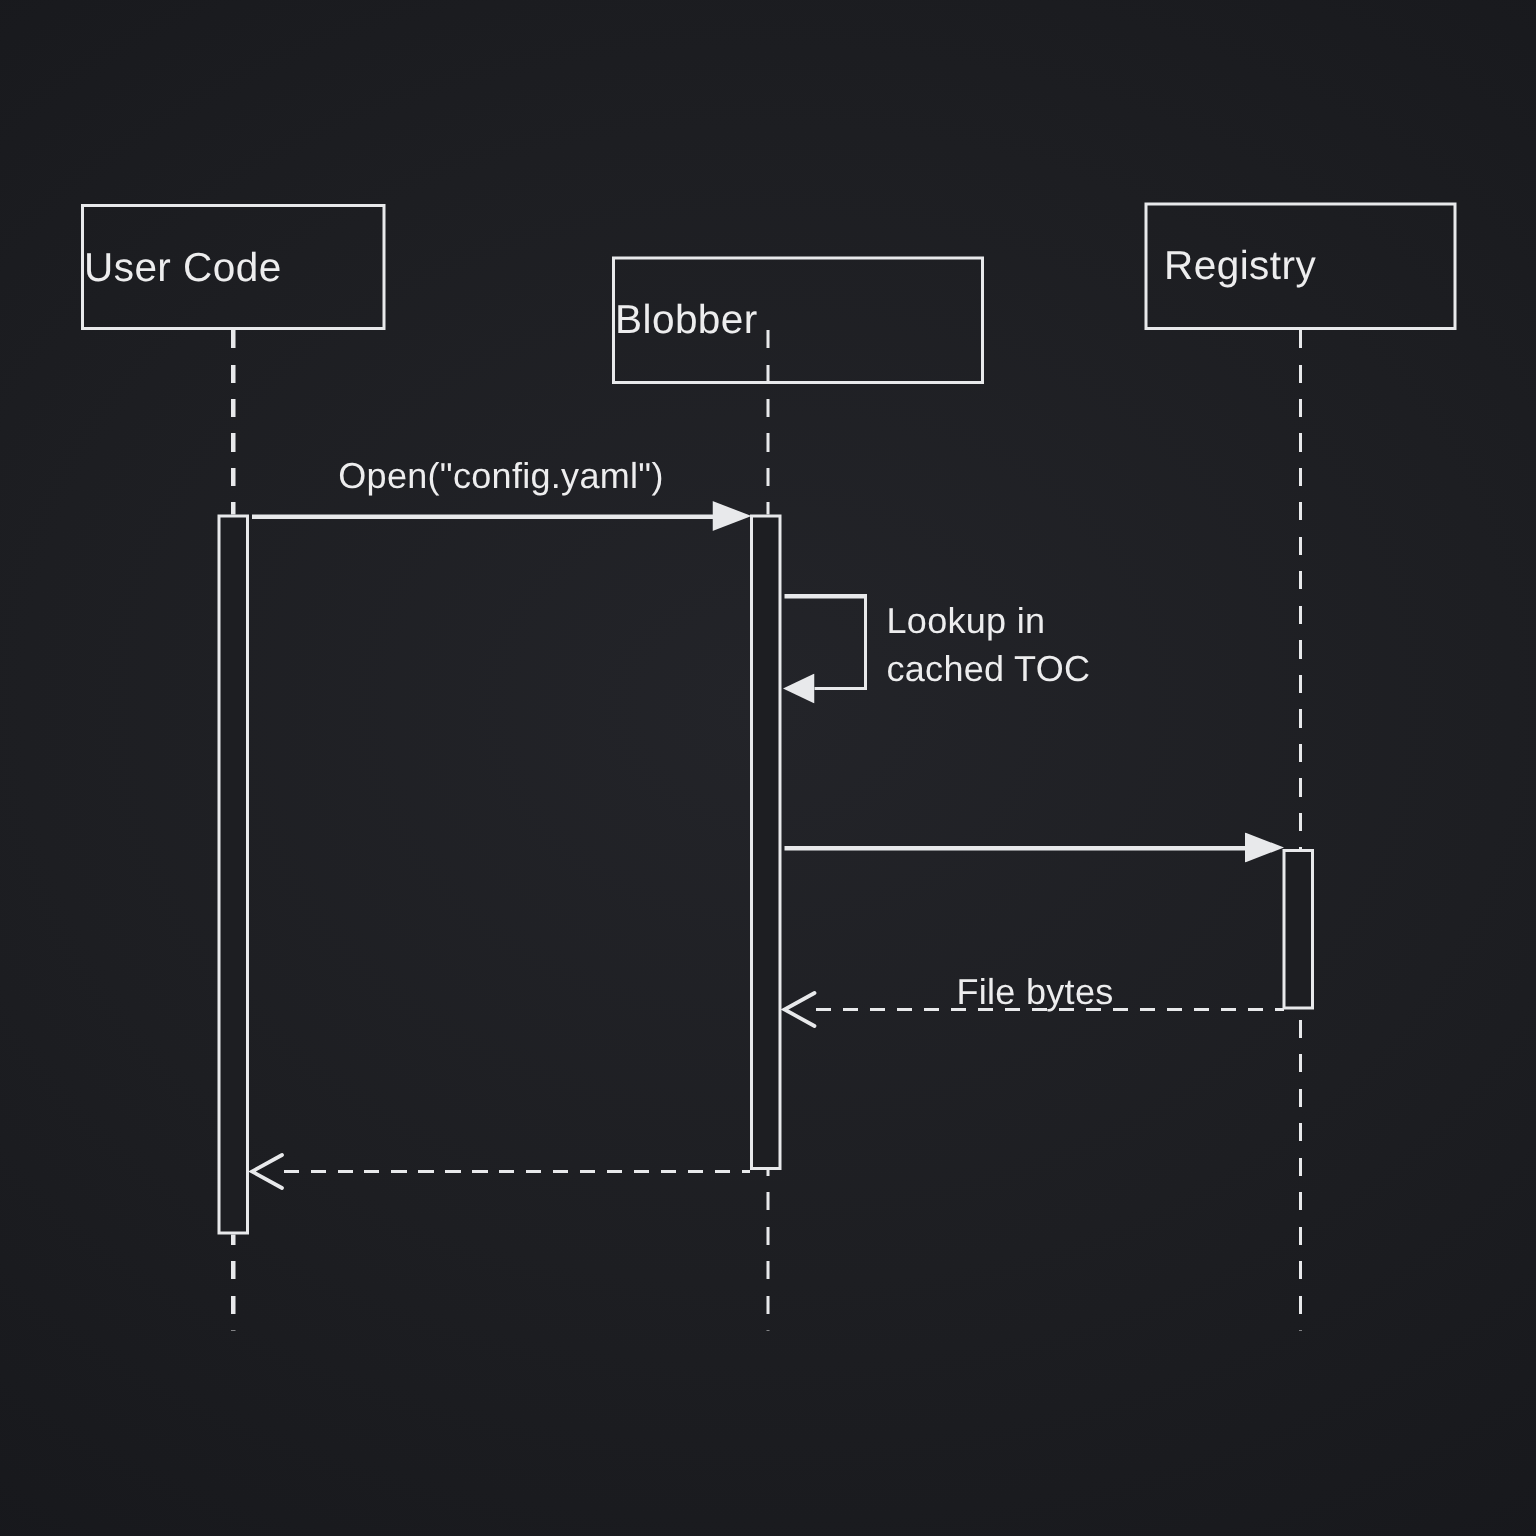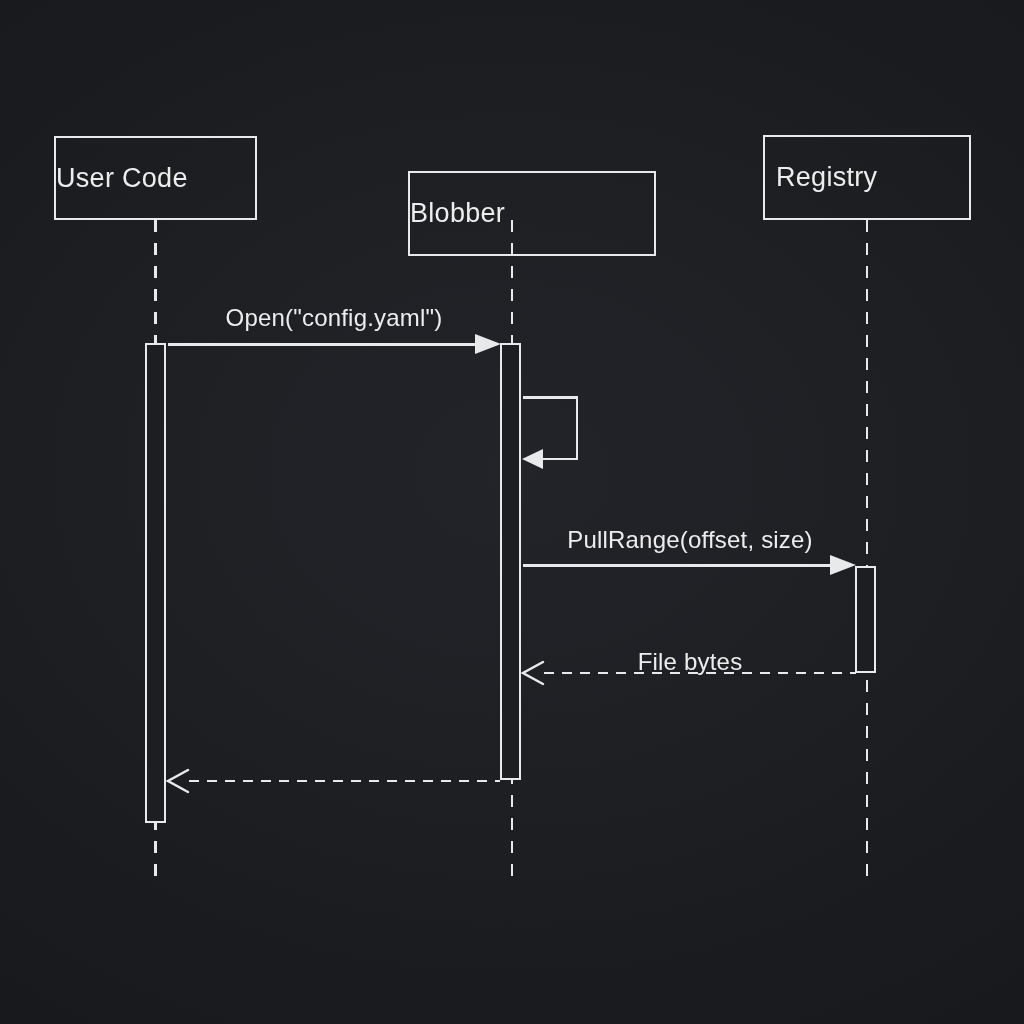--- a/index.html
+++ b/index.html
@@ -98,22 +98,25 @@
   <svg class="head" style="left:475px;top:334px" width="26" height="20">
     <polygon points="0,0 26,10 0,20" fill="#e8e9eb"></polygon>
   </svg>
 
   <div class="mline" style="left:523px;top:396px;width:55px"></div>
   <div class="vseg" style="left:575.5px;top:396px;height:63px"></div>
   <div class="mline" style="left:543px;top:457.5px;width:35px"></div>
   <svg class="head" style="left:522px;top:449px" width="21" height="20">
     <polygon points="21,0 0,10 21,20" fill="#e8e9eb"></polygon>
   </svg>
+  <div class="mlabel mlabel-left" style="left:591px;top:399px">
+    <div>Lookup in</div>
+    <div>cached TOC</div>
+  </div>
 
-  <div class="mlabel" style="left:690px;top:526px">PullRange(offset, size)</div>
   <div class="mline" style="left:523px;top:564px;width:310px"></div>
   <svg class="head" style="left:830px;top:555px" width="26" height="20">
     <polygon points="0,0 26,10 0,20" fill="#e8e9eb"></polygon>
   </svg>
 
   <div class="mlabel" style="left:690px;top:648px">File bytes</div>
   <div class="mline-dashed" style="left:544px;top:671.5px;width:312px"></div>
   <svg class="head" style="left:520px;top:659px" width="25" height="28">
     <path d="M23 3 L3 14 L23 25" fill="none" stroke="#e8e9eb" stroke-width="2.5" stroke-linecap="round"></path>
   </svg>

